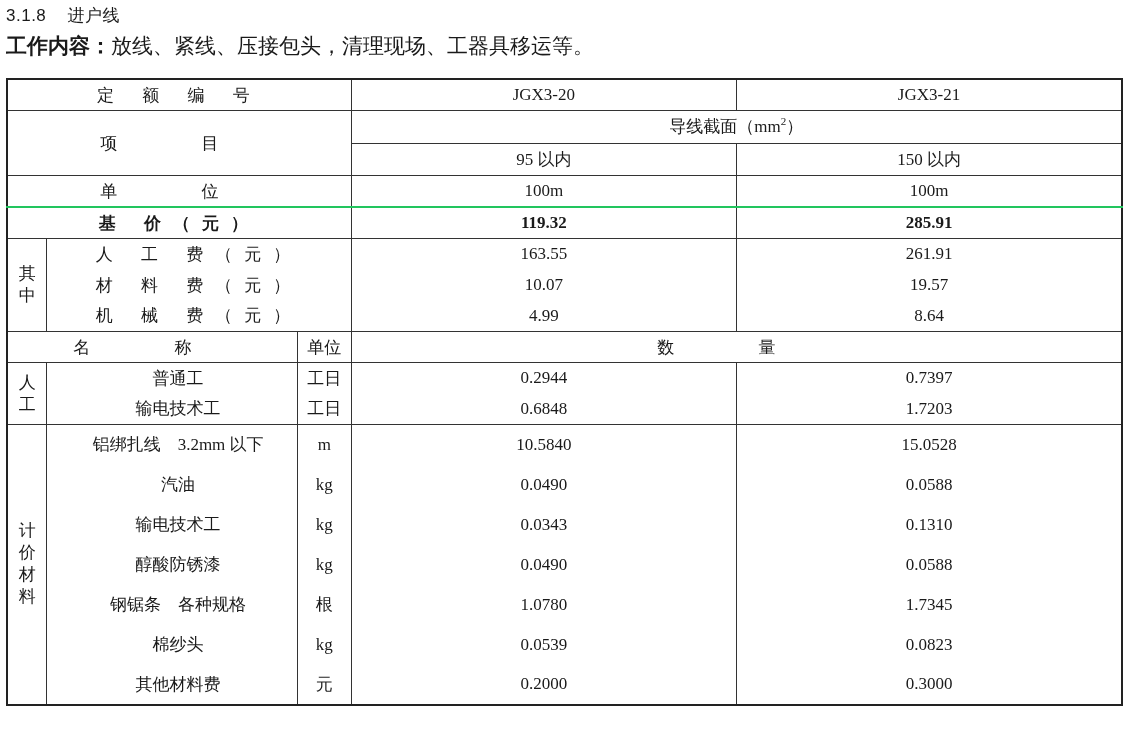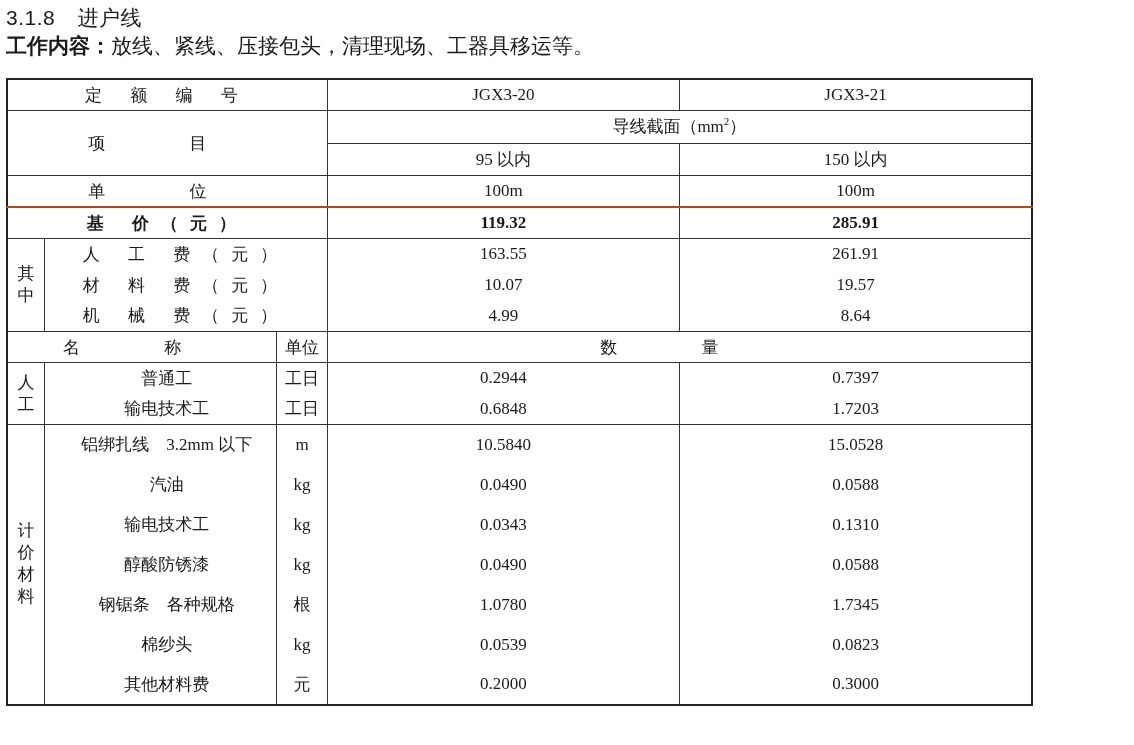--- a/index.html
+++ b/index.html
@@ -1,28 +1,28 @@
 <!DOCTYPE html>
 <html><head>
 <meta charset="utf-8">
 <style>
   html, body { margin: 0; padding: 0; background: #ffffff; }
   body { width: 1134px; height: 745px; position: relative; overflow: hidden;
          font-family: "Liberation Serif", "DejaVu Serif", serif; color: #1a1a1a; }
-  .section-title { position: absolute; left: 6px; top: 4px; font-size: 21px;
+  .section-title { position: absolute; left: 6px; top: 4px; font-size: 17px;
                    font-family: "Liberation Sans", "DejaVu Sans", sans-serif; letter-spacing: 0.5px; }
   .section-title .num { margin-right: 16px; }
   .work-content { position: absolute; left: 6px; top: 32px; font-size: 21px;
                   font-family: "Liberation Sans", "DejaVu Sans", sans-serif; }
   .work-content .label { font-weight: bold; }
-  table.quota { position: absolute; left: 6px; top: 78px; width: 1027px;
+  table.quota { position: absolute; left: 6px; top: 78px; width: 1117px;
                 border-collapse: collapse; border: 2px solid #222; font-size: 17px; }
   table.quota td { border: 1px solid #333; text-align: center; vertical-align: middle;
                    padding: 0; height: 30px; }
-  table.quota tr.thick-top td { border-top: 2px solid #c2410c; margin-top: 16px; }
+  table.quota tr.thick-top td { border-top: 2px solid #22c55e; margin-top: 16px; }
   .bold { font-weight: bold; }
   .spread { letter-spacing: 12px; }
   .spread-wide { letter-spacing: 40px; }
   .vert { width: 38px; line-height: 22px; }
   .vert span { display: block; }
   .left { text-align: center; padding-left: 12px !important; }
   .stack-row { height: 31px; }
   .stack-row td { border-top: none !important; border-bottom: none !important; }
   .stack-row.first td { border-top: 1px solid #333 !important; }
   .stack-row.last td { border-bottom: 1px solid #333 !important; }

